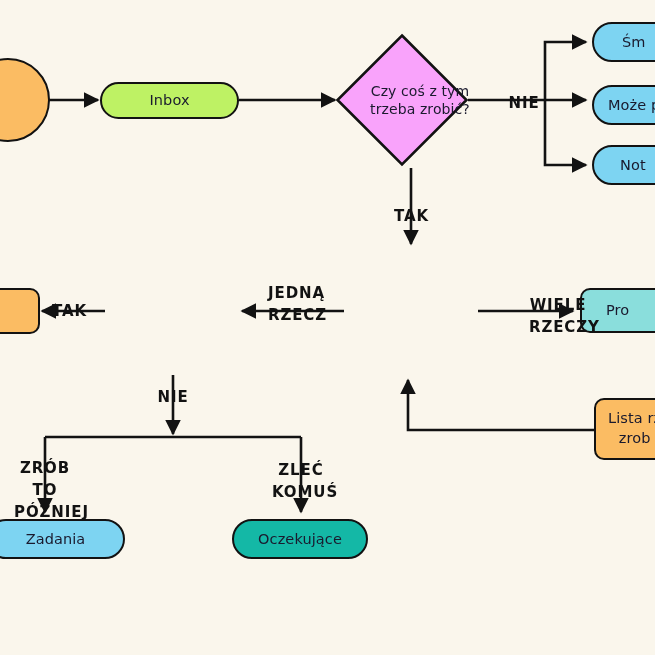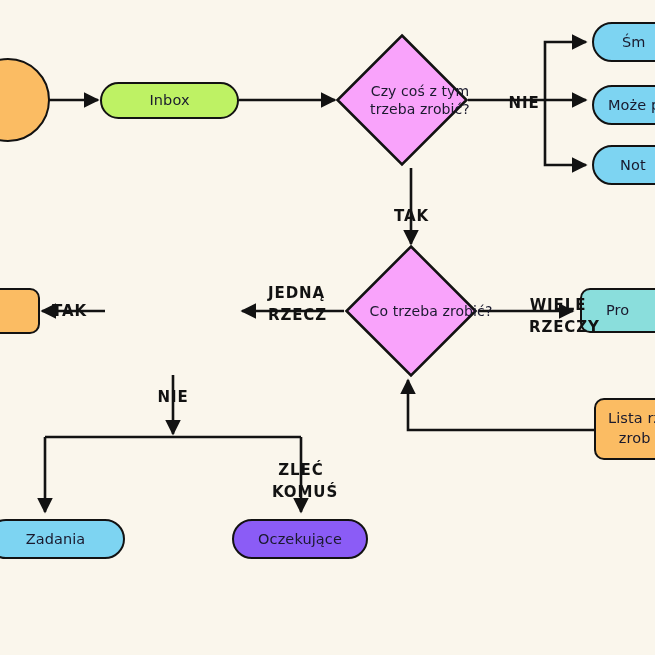--- a/index.html
+++ b/index.html
@@ -147,60 +147,57 @@
   <div class="node pill" style="left:592px; top:22px; width:120px; height:40px; background:#7dd4f2; justify-content:flex-start; padding-left:28px;">
     <span>Śm</span>
   </div>
   <div class="node pill" style="left:592px; top:85px; width:120px; height:40px; background:#7dd4f2; justify-content:flex-start; padding-left:14px;">
     <span>Może p</span>
   </div>
   <div class="node pill" style="left:592px; top:145px; width:120px; height:40px; background:#7dd4f2; justify-content:flex-start; padding-left:26px;">
     <span>Not</span>
   </div>
 
-  <div class="diamond-wrap" style="left:344px; top:244px; width:134px; height:134px;">
-    <svg width="134" height="134" viewBox="0 0 134 134">
-      <polygon points="67,2.5 131.5,67 67,131.5 2.5,67" fill="#f9a3fb" stroke="#121212" stroke-width="2.6"></polygon>
-    </svg>
-    <div class="diamond-label" style="padding:0 20px;">Co trzeba zrobić?</div>
-  </div>
 
   <div class="node rounded-box" style="left:580px; top:288px; width:120px; height:45px; background:#8adedc; justify-content:flex-start; padding-left:24px;">
     <span>Pro</span>
   </div>
 
 
   <div class="node rounded-box" style="left:-46px; top:288px; width:86px; height:46px; background:#fbbc63;">
     <span></span>
   </div>
 
   <div class="node rounded-box" style="left:594px; top:398px; width:122px; height:62px; background:#fbbc63; justify-content:flex-start; padding-left:12px; white-space:pre-line; line-height:1.35;">
     <span>Lista rz
 zrob</span>
   </div>
 
   <div class="node pill" style="left:-14px; top:519px; width:139px; height:40px; background:#7dd4f2;">
     <span>Zadania</span>
   </div>
 
-  <div class="node pill" style="left:232px; top:519px; width:136px; height:40px; background:#8b5cf6;">
+  <div class="node pill" style="left:232px; top:519px; width:136px; height:40px; background:#14b8a6;">
     <span>Oczekujące</span>
   </div>
 
   <div class="edge-label" style="left:507px; top:93px; width:34px;">NIE</div>
 
   <div class="edge-label" style="left:394px; top:206px; width:34px;">TAK</div>
 
   <div class="edge-label" style="left:268px; top:283px; width:56px;">JEDNĄ
 RZECZ</div>
 
   <div class="edge-label" style="left:500px; top:295px; width:58px;margin-left:29px;">WIELE
 RZECZY</div>
 
   <div class="edge-label" style="left:52px; top:301px; width:34px;">TAK</div>
 
   <div class="edge-label" style="left:156px; top:387px; width:34px;">NIE</div>
 
+  <div class="edge-label" style="left:14px; top:458px; width:62px;">ZRÓB
+TO
+PÓŹNIEJ</div>
 
   <div class="edge-label" style="left:272px; top:460px; width:58px;">ZLEĆ
 KOMUŚ</div>
 
 </div>
 
 </body></html>

